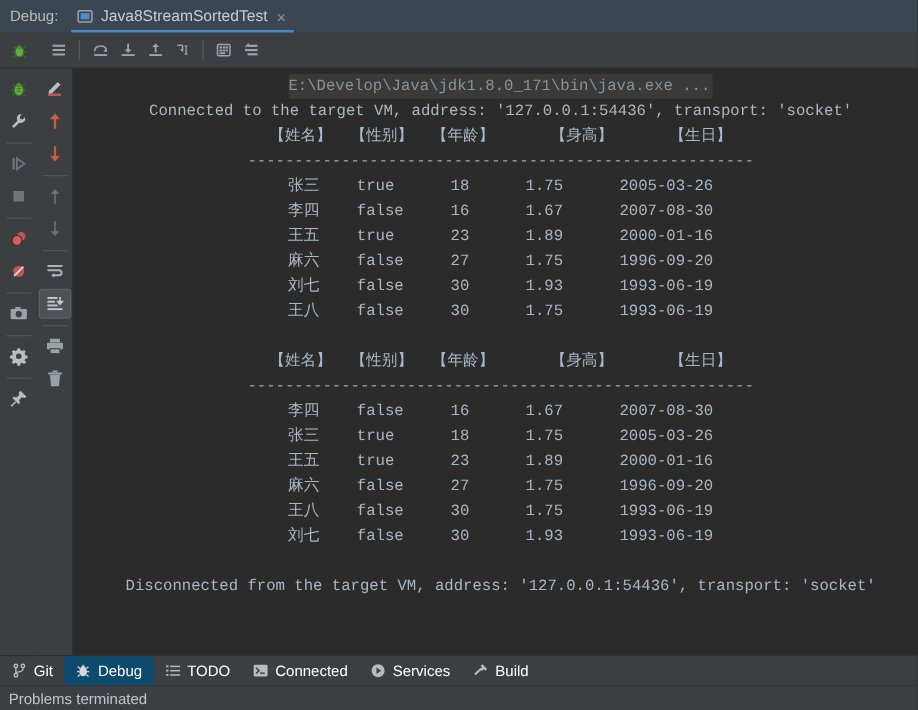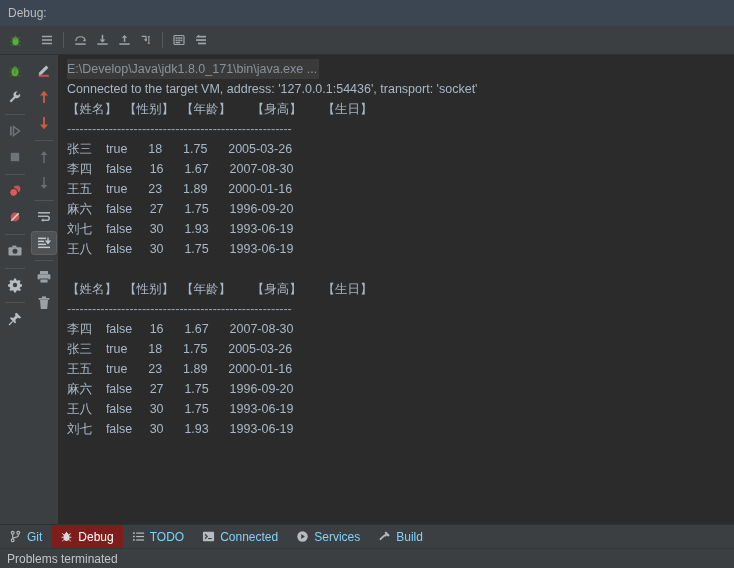--- a/index.html
+++ b/index.html
@@ -181,25 +181,26 @@
     margin: 3px 0 4px 0;
     flex: 0 0 auto;
   }
 
   
   .console {
     flex: 1 1 auto;
     background: #2b2b2b;
     position: relative;
     overflow: hidden;
-    font-family: Liberation Sans, sans-serif;
+    font-family: Liberation Mono, monospace;
     font-size: 12.5px;
     line-height: 20px;
     padding: 4px 0 0 9px;
     box-sizing: border-box;
+    text-align: center;
   }
   .cline {
     white-space: pre;
     color: #a9b7c6;
     height: 20px;
   }
   .cline.cmd {
     color: #8a9299;
     background: #3a3a3a;
     display: inline-block;
@@ -216,27 +217,27 @@
     display: flex;
     align-items: stretch;
     flex: 0 0 auto;
     border-top: 1px solid #2e3133;
     box-sizing: border-box;
   }
   .bb-item {
     display: flex;
     align-items: center;
     padding: 0 9px;
-    color: #7dd3fc;
+    color: #ffffff;
     font-size: 12px;
     white-space: nowrap;
     box-sizing: border-box;
   }
   .bb-item.active {
-    background: #7f1d1d;
+    background: #0c4a6e;
     color: #ffffff;
   }
   .bb-ico {
     width: 13px;
     height: 13px;
     margin-right: 5px;
     flex: 0 0 auto;
     display: block;
   }
 
@@ -257,20 +258,28 @@
     white-space: nowrap;
   }
 </style>
 </head>
 <body>
 
 <div class="app">
 
   <div class="topbar">
     <span class="topbar-label">Debug:</span>
+    <div class="session-tab">
+      <svg class="tab-icon" viewBox="0 0 14 14">
+        <rect x="1.5" y="2.5" width="11" height="9" rx="1" fill="none" stroke="#9aa3ad" stroke-width="1.2"></rect>
+        <rect x="3.5" y="4.5" width="7" height="5" fill="#4e8fbf"></rect>
+      </svg>
+      <span class="session-tab-name">Java8StreamSortedTest</span>
+      <span class="tab-close">×</span>
+    </div>
   </div>
 
   <div class="toolbar">
     <div class="toolbar-gutter">
       <svg width="15" height="15" viewBox="0 0 16 16">
         <ellipse cx="8" cy="9" rx="3.6" ry="4.4" fill="#62a844" stroke="#3c6e2a" stroke-width="1"></ellipse>
         <path d="M8 4.6V2.6M5 6L3 4.4M11 6l2-1.6M4.2 9H2.2M11.8 9h2M4.6 12l-1.8 1.6M11.4 12l1.8 1.6" stroke="#3c6e2a" stroke-width="1.1" fill="none"></path>
         <ellipse cx="8" cy="5.2" rx="2" ry="1.6" fill="#4f8a35"></ellipse>
       </svg>
     </div>
@@ -482,20 +491,21 @@
         <div class="cline blank"> </div>
         <div class="cline sys">【姓名】  【性别】  【年龄】      【身高】      【生日】</div>
         <div class="cline dash">------------------------------------------------------</div>
         <div class="cline sys">李四    false     16      1.67      2007-08-30</div>
         <div class="cline sys">张三    true      18      1.75      2005-03-26</div>
         <div class="cline sys">王五    true      23      1.89      2000-01-16</div>
         <div class="cline sys">麻六    false     27      1.75      1996-09-20</div>
         <div class="cline sys">王八    false     30      1.75      1993-06-19</div>
         <div class="cline sys">刘七    false     30      1.93      1993-06-19</div>
         <div class="cline blank"> </div>
+        <div class="cline sys">Disconnected from the target VM, address: '127.0.0.1:54436', transport: 'socket'</div>
       </div>
     </div>
   </div>
 
   <div class="bottombar">
     <div class="bb-item">
       <svg class="bb-ico" viewBox="0 0 14 14">
         <circle cx="4" cy="3" r="1.5" fill="none" stroke="#b5bbc0" stroke-width="1.2"></circle>
         <circle cx="10" cy="3" r="1.5" fill="none" stroke="#b5bbc0" stroke-width="1.2"></circle>
         <circle cx="4" cy="11" r="1.5" fill="none" stroke="#b5bbc0" stroke-width="1.2"></circle>

